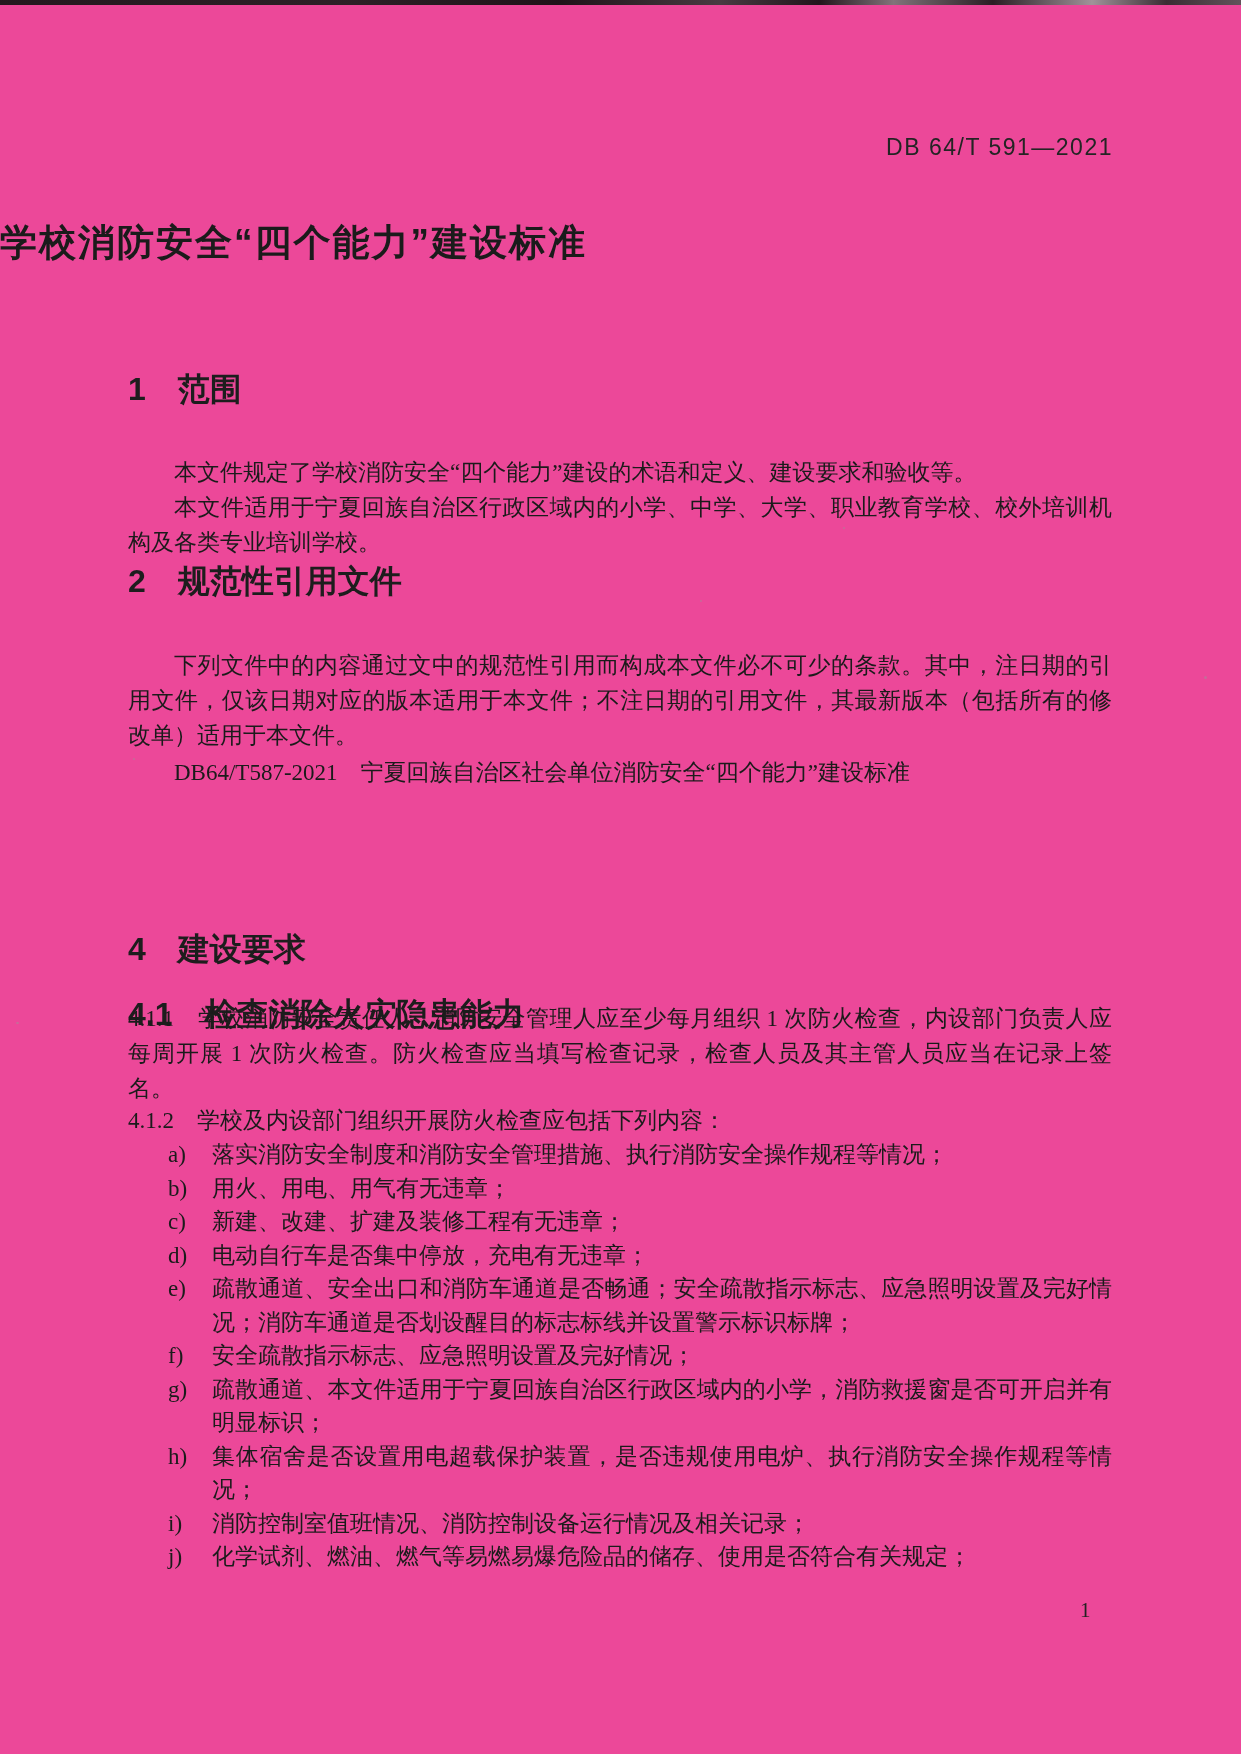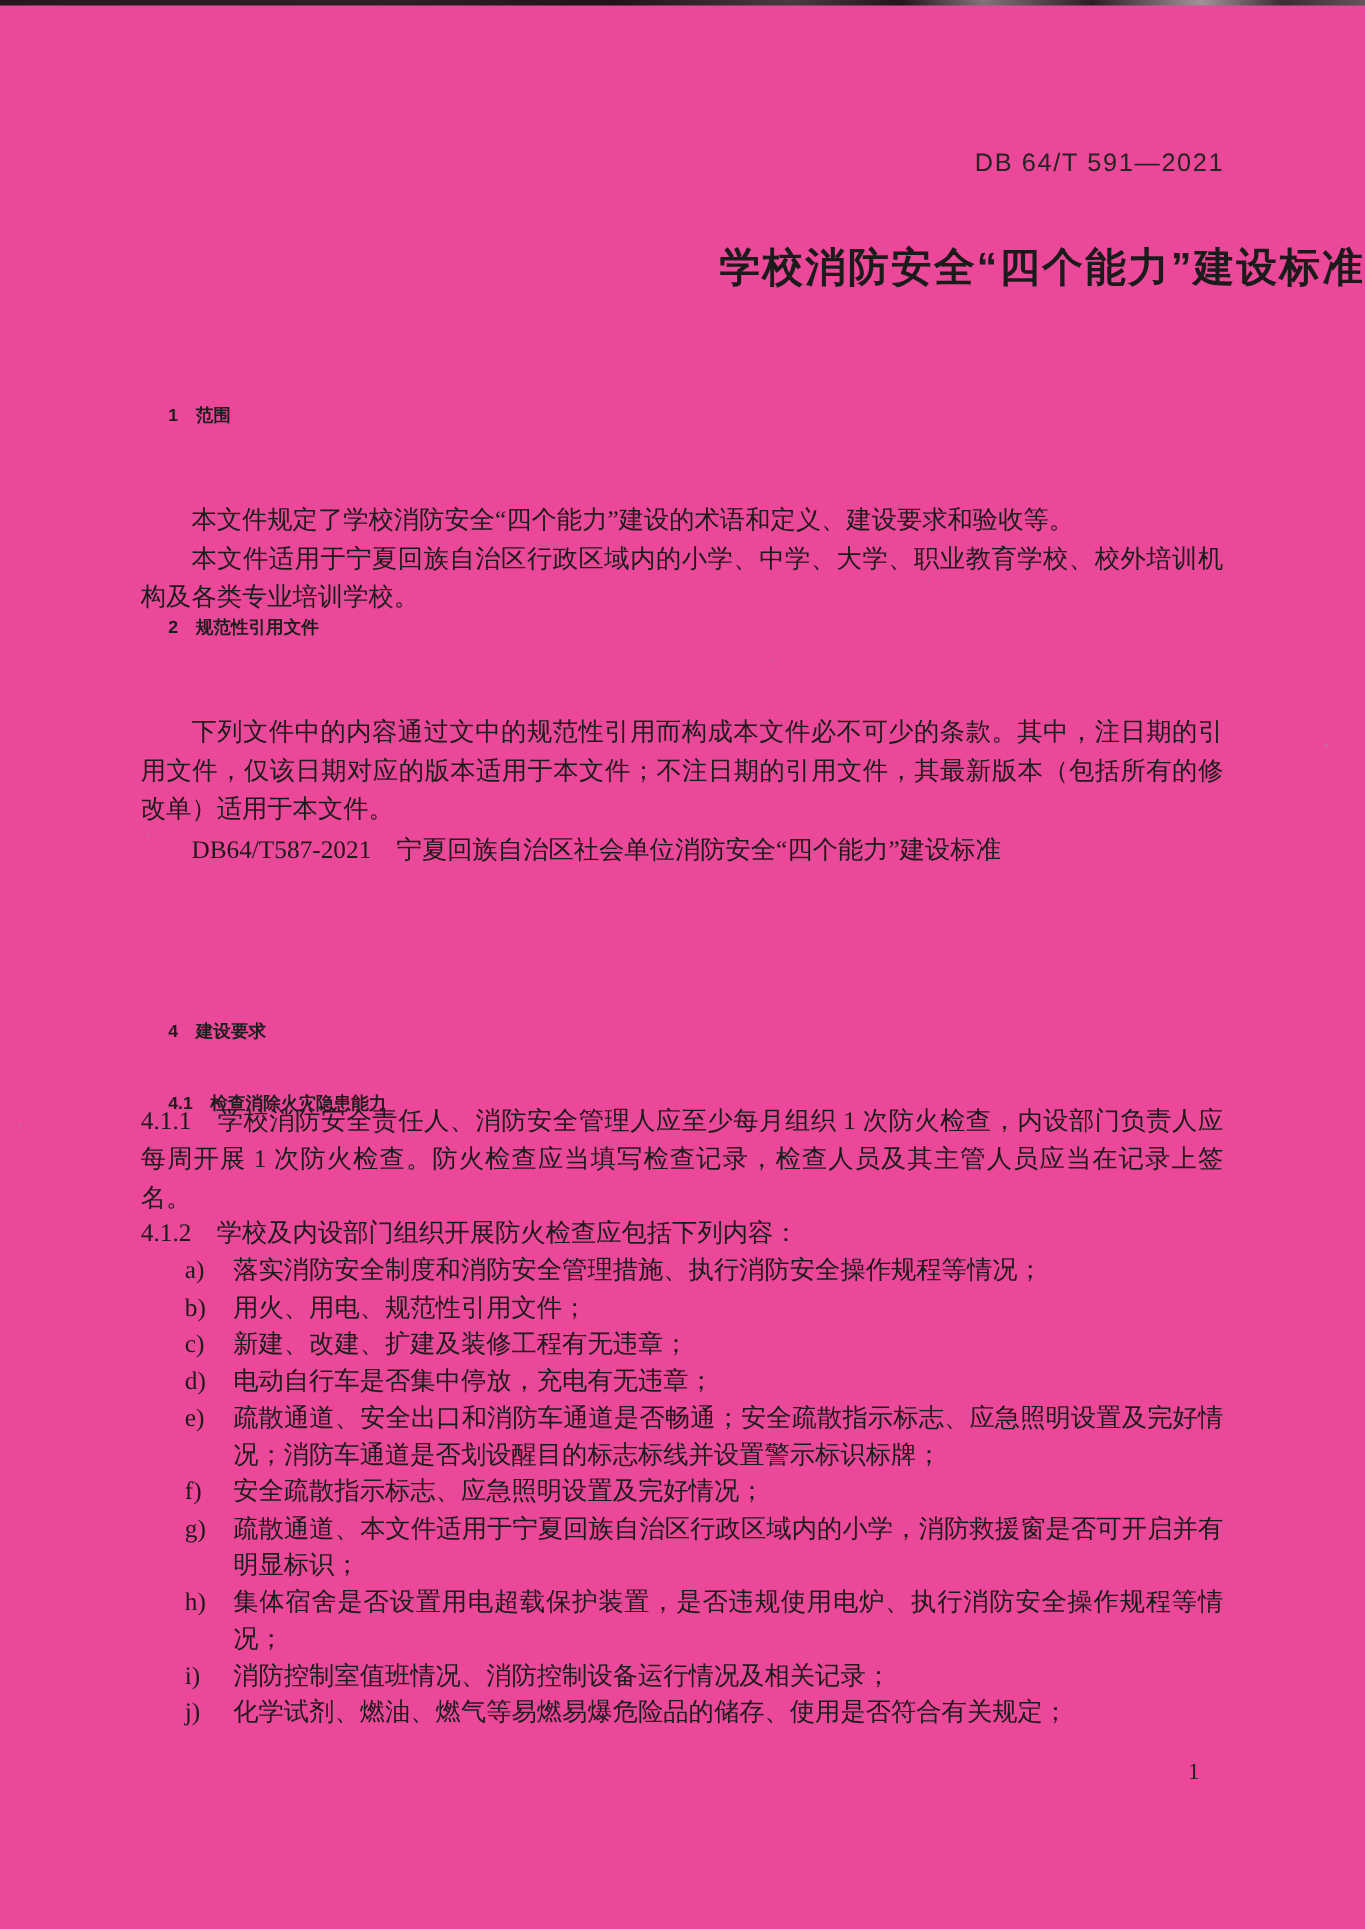--- a/index.html
+++ b/index.html
@@ -23,28 +23,28 @@
       #111 66%, #777 72%, #1a1a1a 80%, #999 88%, #2a2a2a 94%, #555 100%);
     opacity:.92;
   }
   .header-code{
     position:absolute;top:134px;right:128px;
     font-family:"Liberation Sans", sans-serif;
     font-size:23px;letter-spacing:1.5px;color:#242424;
   }
   .doc-title{
     position:absolute;top:218px;left:0;width:100%;
-    text-align:right;
+    text-align:left;
     font-family:"Liberation Sans", sans-serif;
     font-size:37px;font-weight:700;letter-spacing:2px;color:#1b1b1b;
   }
   .sec-heading{
     position:absolute;left:128px;width:984px;
     font-family:"Liberation Sans", sans-serif;
-    font-size:16px;font-weight:700;color:#1d1d1d;margin-left:25px;
+    font-size:32px;font-weight:700;color:#1d1d1d;
   }
   .body-block{
     position:absolute;left:128px;width:984px;
     font-size:23px;line-height:35px;color:#1b1b1b;
     text-align:justify;
   }
   .indent{text-indent:2em;margin-top:32px;}
   .clause-list{
     position:absolute;left:128px;width:984px;
     font-size:23px;line-height:33.5px;color:#1b1b1b;
@@ -84,21 +84,21 @@
   <div class="body-block" style="top:1001px">4.1.1　学校消防安全责任人、消防安全管理人应至少每月组织 1 次防火检查，内设部门负责人应每周开展 1 次防火检查。防火检查应当填写检查记录，检查人员及其主管人员应当在记录上签名。</div>
   <div class="body-block" style="top:1103px">4.1.2　学校及内设部门组织开展防火检查应包括下列内容：</div>
 
   <div class="clause-list" style="top:1138px">
     <div class="list-item">
       <span class="li-marker">a)</span>
       <span class="li-text">落实消防安全制度和消防安全管理措施、执行消防安全操作规程等情况；</span>
     </div>
     <div class="list-item">
       <span class="li-marker">b)</span>
-      <span class="li-text">用火、用电、规范性引用文件；</span>
+      <span class="li-text">用火、用电、用气有无违章；</span>
     </div>
     <div class="list-item">
       <span class="li-marker">c)</span>
       <span class="li-text">新建、改建、扩建及装修工程有无违章；</span>
     </div>
     <div class="list-item">
       <span class="li-marker">d)</span>
       <span class="li-text">电动自行车是否集中停放，充电有无违章；</span>
     </div>
     <div class="list-item">

